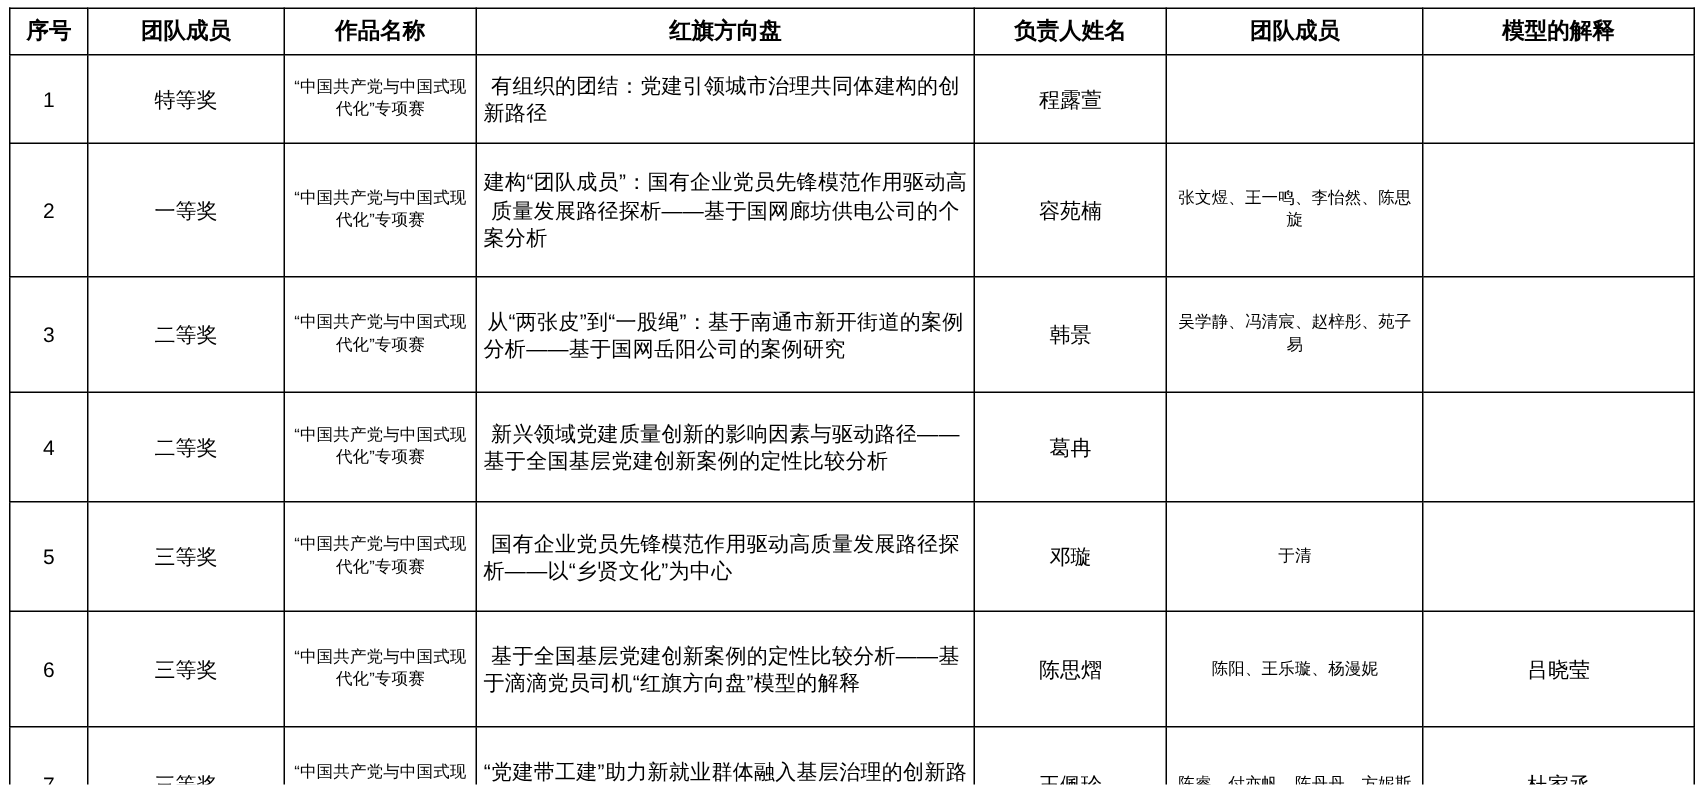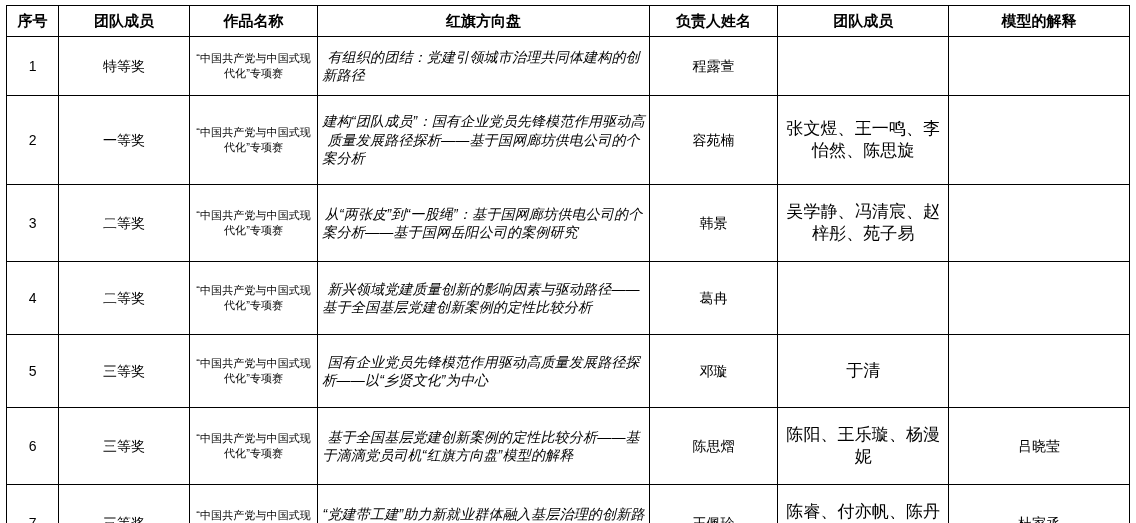--- a/index.html
+++ b/index.html
@@ -45,29 +45,28 @@
   .col-award    { width: 130px; }
   .col-track    { width: 128px; }
   .col-title    { width: 330px; }
   .col-leader   { width: 128px; }
   .col-members  { width: 170px; }
   .col-teacher  { width: 180px; }
   td.cell-title {
     text-align: left;
     text-align-last: left;
     letter-spacing: 0.2px;
-    font-style: italic;
   }
   td.cell-track {
     letter-spacing: 0.1px;
     font-size: 11px;
   }
   td.cell-members {
     letter-spacing: 0.1px;
-    font-size: 17px;
+    font-size: 11px;
   }
   .row-h1 td { height: 52px; }
   .row-h2 td { height: 82px; }
   .row-h3 td { height: 70px; }
   .row-h4 td { height: 66px; }
   .row-h5 td { height: 66px; }
   .row-h6 td { height: 70px; }
   .row-h7 td { height: 70px; }
 </style>
 </head>
@@ -111,21 +110,21 @@
         <td class="cell-track">“中国共产党与中国式现代化”专项赛</td>
         <td class="cell-title">建构“团队成员”：国有企业党员先锋模范作用驱动高质量发展路径探析——基于国网廊坊供电公司的个案分析</td>
         <td>容苑楠</td>
         <td class="cell-members">张文煜、王一鸣、李怡然、陈思旋</td>
         <td></td>
       </tr>
       <tr class="row-h3">
         <td>3</td>
         <td>二等奖</td>
         <td class="cell-track">“中国共产党与中国式现代化”专项赛</td>
-        <td class="cell-title">从“两张皮”到“一股绳”：基于国网廊坊供电公司的个案分析——基于国网岳阳公司的案例研究</td>
+        <td class="cell-title">从“两张皮”到“一股绳”：基于南通市新开街道的案例分析——基于国网岳阳公司的案例研究</td>
         <td>韩景</td>
         <td class="cell-members">吴学静、冯清宸、赵梓彤、苑子易</td>
         <td></td>
       </tr>
       <tr class="row-h4">
         <td>4</td>
         <td>二等奖</td>
         <td class="cell-track">“中国共产党与中国式现代化”专项赛</td>
         <td class="cell-title">新兴领域党建质量创新的影响因素与驱动路径——基于全国基层党建创新案例的定性比较分析</td>
         <td>葛冉</td>

